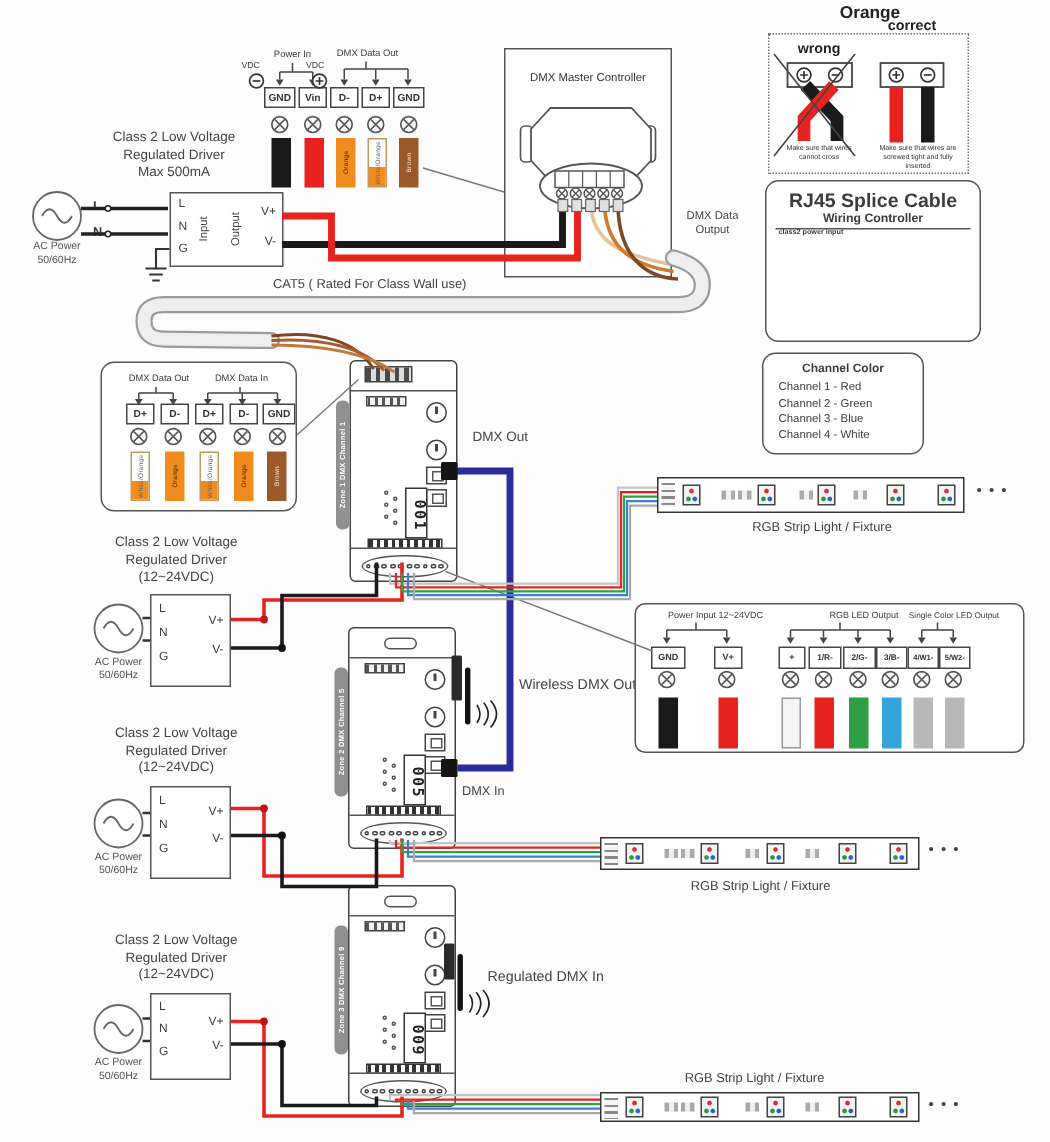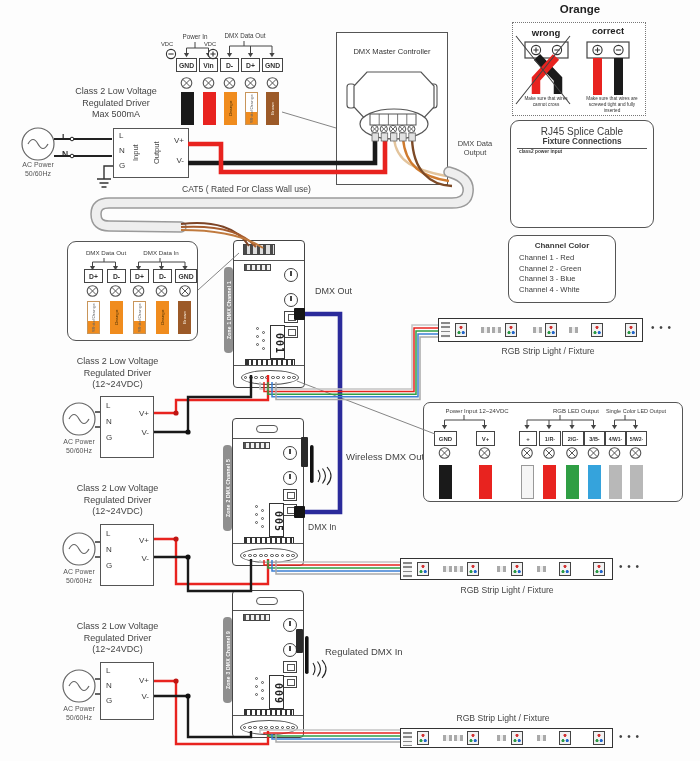--- a/index.html
+++ b/index.html
@@ -91,27 +91,27 @@
   <div class="a ctr" style="left:340px;top:47px;width:104px;font-size:7.6px;color:#333">DMX Master Controller</div>
   <div class="a ctr" style="left:452px;top:139px;width:46px;font-size:7.5px;line-height:9px;color:#444">
     <div>DMX Data</div>
     <div>Output</div>
   </div>
   <div class="a" style="left:182px;top:184px;width:175px;font-size:8.6px;color:#444">CAT5 ( Rated For Class Wall use)</div>
 
   <div class="a ctr" style="left:540px;top:3px;width:80px;font-size:11.5px;font-weight:bold;color:#222">Orange</div>
   <div class="a" style="left:512px;top:22px;width:134px;height:94px;border:1.2px dotted #777;background:#fff"></div>
   <div class="a ctr" style="left:521px;top:27px;width:50px;font-size:9.5px;font-weight:bold;color:#222">wrong</div>
-  <div class="a ctr" style="left:581px;top:25px;width:54px;font-size:9.5px;font-weight:bold;color:#222">correct</div>
+  <div class="a ctr" style="left:581px;top:12px;width:54px;font-size:9.5px;font-weight:bold;color:#222">correct</div>
   <div class="a ctr" style="left:518px;top:96px;width:56px;font-size:4.7px;line-height:5.8px;color:#333">Make sure that wires cannot cross</div>
   <div class="a ctr" style="left:581px;top:96px;width:62px;font-size:4.7px;line-height:5.8px;color:#333">Make sure that wires are screwed tight and fully inserted</div>
 
   <div class="rbx" style="left:510px;top:120px;width:144px;height:108px">
-    <div class="ctr" style="margin-top:5px;font-size:10px;font-weight:normal">RJ45 Splice Cable</div>
-    <div class="ctr" style="font-size:8.2px;font-weight:bold">Fixture Connections</div>
+    <div class="ctr" style="margin-top:5px;font-size:13px;font-weight:bold">RJ45 Splice Cable</div>
+    <div class="ctr" style="font-size:8.2px;font-weight:bold">Wiring Controller</div>
     <div style="margin:2px 6px 0;border-top:1px solid #555"></div>
     <div style="margin-left:8px;font-size:4.8px;font-weight:bold">class2 power input</div>
   </div>
 
   <div class="rbx" style="left:508px;top:235px;width:108px;height:68px">
     <div class="ctr" style="margin-top:5px;font-size:8px;font-weight:bold">Channel Color</div>
     <div style="margin:3px 0 0 10px;font-size:7.6px;line-height:10.6px">
       <div>Channel 1 -  Red</div>
       <div>Channel 2 -  Green</div>
       <div>Channel 3 -  Blue</div>

